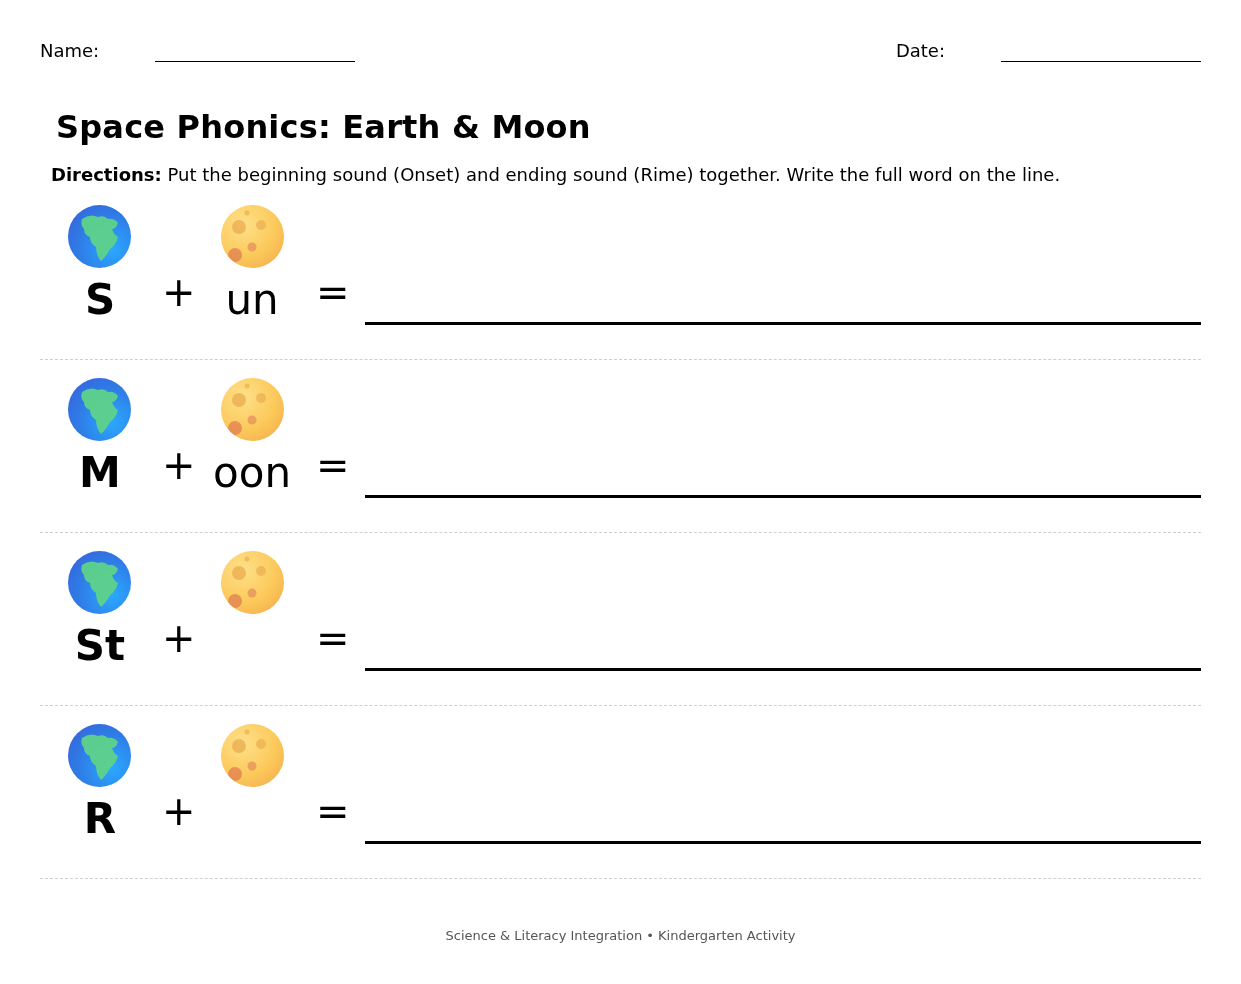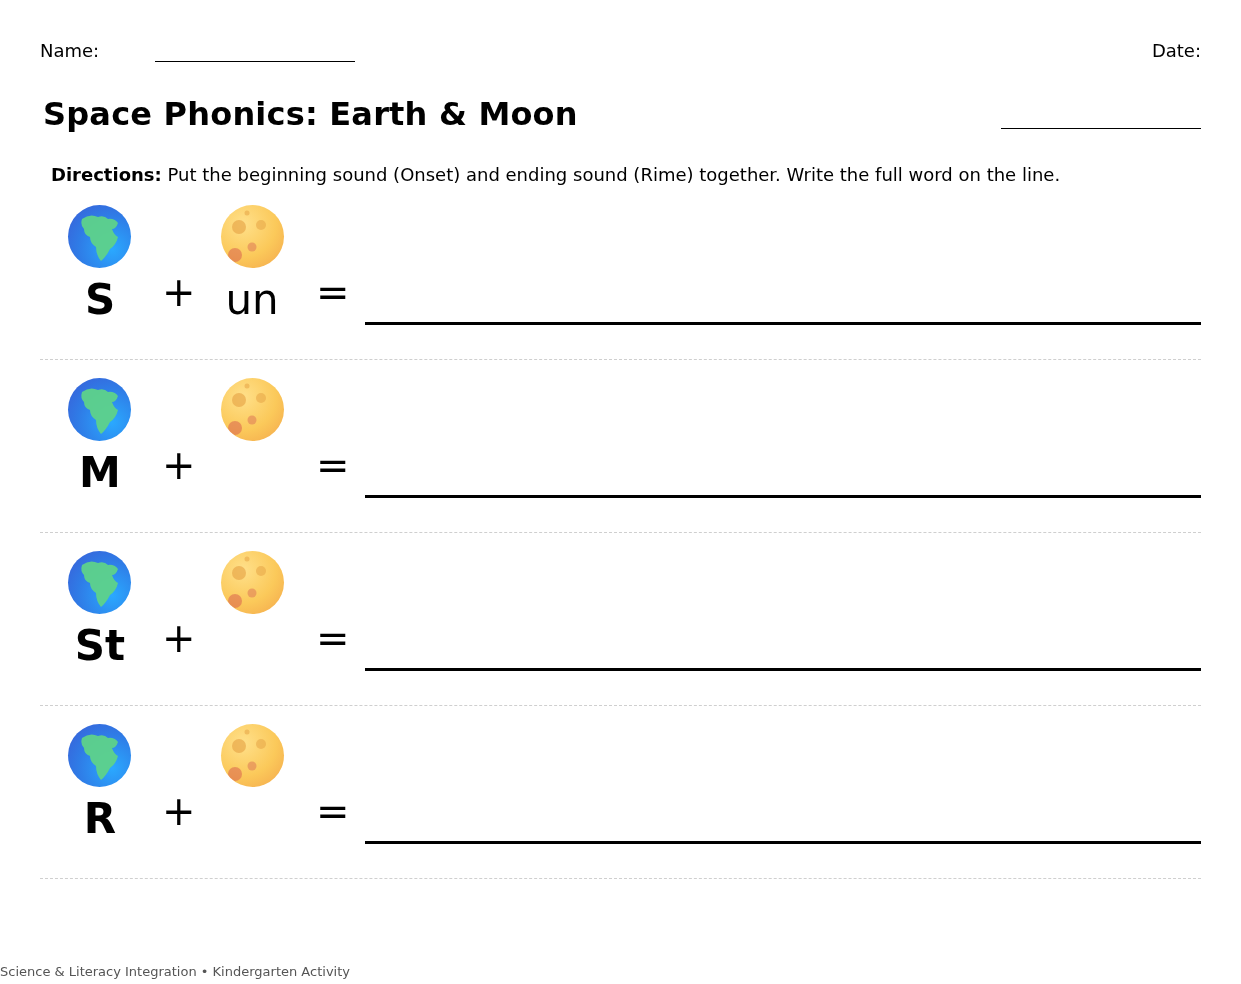--- a/index.html
+++ b/index.html
@@ -8,25 +8,25 @@
       font-family: "DejaVu Sans", sans-serif; color: #000;
     }
     .header-row {
       position: absolute; top: 40px; left: 40px; width: 1161px; height: 24px;
     }
     .field { position: absolute; top: 0; display: flex; align-items: flex-end; font-size: 18px; gap: 48px; }
     .field .label { line-height: 22px; }
     .field .blank { display: inline-block; border-bottom: 1.5px solid #000; margin-left: 8px; height: 18px; }
     .field.name { left: 0; }
     .field.name .blank { width: 200px; }
-    .field.date { right: 0; flex-direction: column; }
+    .field.date { right: 0; }
     .field.date .blank { width: 200px; }
 
     .title {
-      position: absolute; left: 40px; top: 92px; margin: 3px;
+      position: absolute; left: 40px; top: 92px; margin: 16px;
       font-size: 32px; font-weight: bold; letter-spacing: 0.2px;
     }
     .directions {
       position: absolute; left: 40px; top: 153px; margin: 11px; font-size: 18px; white-space: nowrap;
     }
     .directions b { font-weight: bold; }
 
     .row {
       position: absolute; left: 40px; width: 1161px; height: 173px;
       border-bottom: 1px dashed #cfcfcf; box-sizing: border-box;
@@ -55,21 +55,21 @@
     .plus { left: 122px; top: 85px; }
     .equals { left: 276px; top: 85px; }
     .rime {
       position: absolute; left: 152px; width 120px; top: 88px; width: 120px; text-align: center;
       font-size: 42px; font-weight: normal; line-height: 50px; white-space: nowrap;
     }
     .answer-line {
       position: absolute; left: 325px; right: 0; top: 135px; height: 3px; background: #000;
     }
     .footer {
-      position: absolute; left: 0; width: 1241px; top: 964px; 
+      position: absolute; left: 0; width: 1241px; top: 928px; text-align: center;
       font-size: 13px; color: #555;
     }
   </style>
 </head>
 <body>
 
 <div class="header-row">
   <div class="field name">
     <span class="label">Name:</span>
     <span class="blank"></span>
@@ -116,20 +116,21 @@
     <svg width="63" height="63" viewBox="0 0 63 63">
         <circle cx="18" cy="22" r="7" fill="#e8a84a" opacity="0.7"></circle>
         <circle cx="40" cy="20" r="5" fill="#e8a84a" opacity="0.6"></circle>
         <circle cx="31" cy="42" r="4.5" fill="#e48c5a" opacity="0.7"></circle>
         <circle cx="26" cy="8" r="2.5" fill="#e8a84a" opacity="0.6"></circle>
         <circle cx="14" cy="50" r="7" fill="#d9624f" opacity="0.55"></circle>
       </svg>
   </div>
   <div class="onset">M</div>
   <div class="op plus">+</div>
+  <div class="rime">oon</div>
   <div class="op equals">=</div>
   <div class="answer-line"></div>
 </div>
 
 <div class="row" style="top:533px;">
   <div class="globe earth">
     <svg width="63" height="63" viewBox="0 0 63 63">
         <path d="M14 14 Q22 8 30 12 Q36 10 40 14 Q46 13 50 18 Q48 24 44 24 Q46 30 50 32 Q48 40 42 44 Q38 52 33 56 Q28 50 28 42 Q22 38 22 32 Q16 30 16 24 Q12 20 14 14 Z" fill="#5ed28a" opacity="0.95"></path>
       </svg>
   </div>

